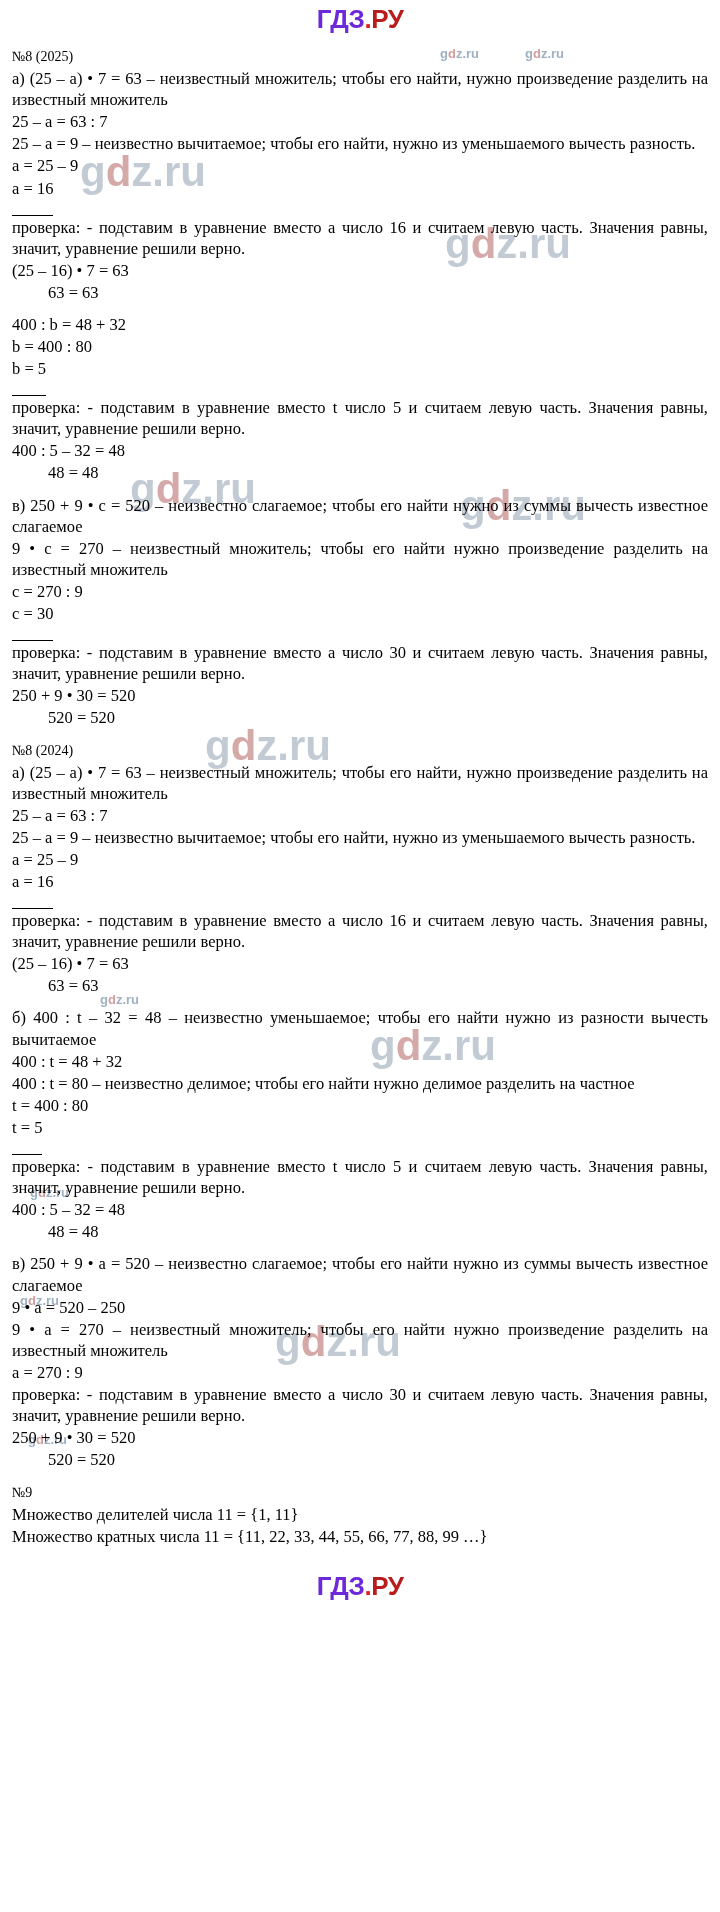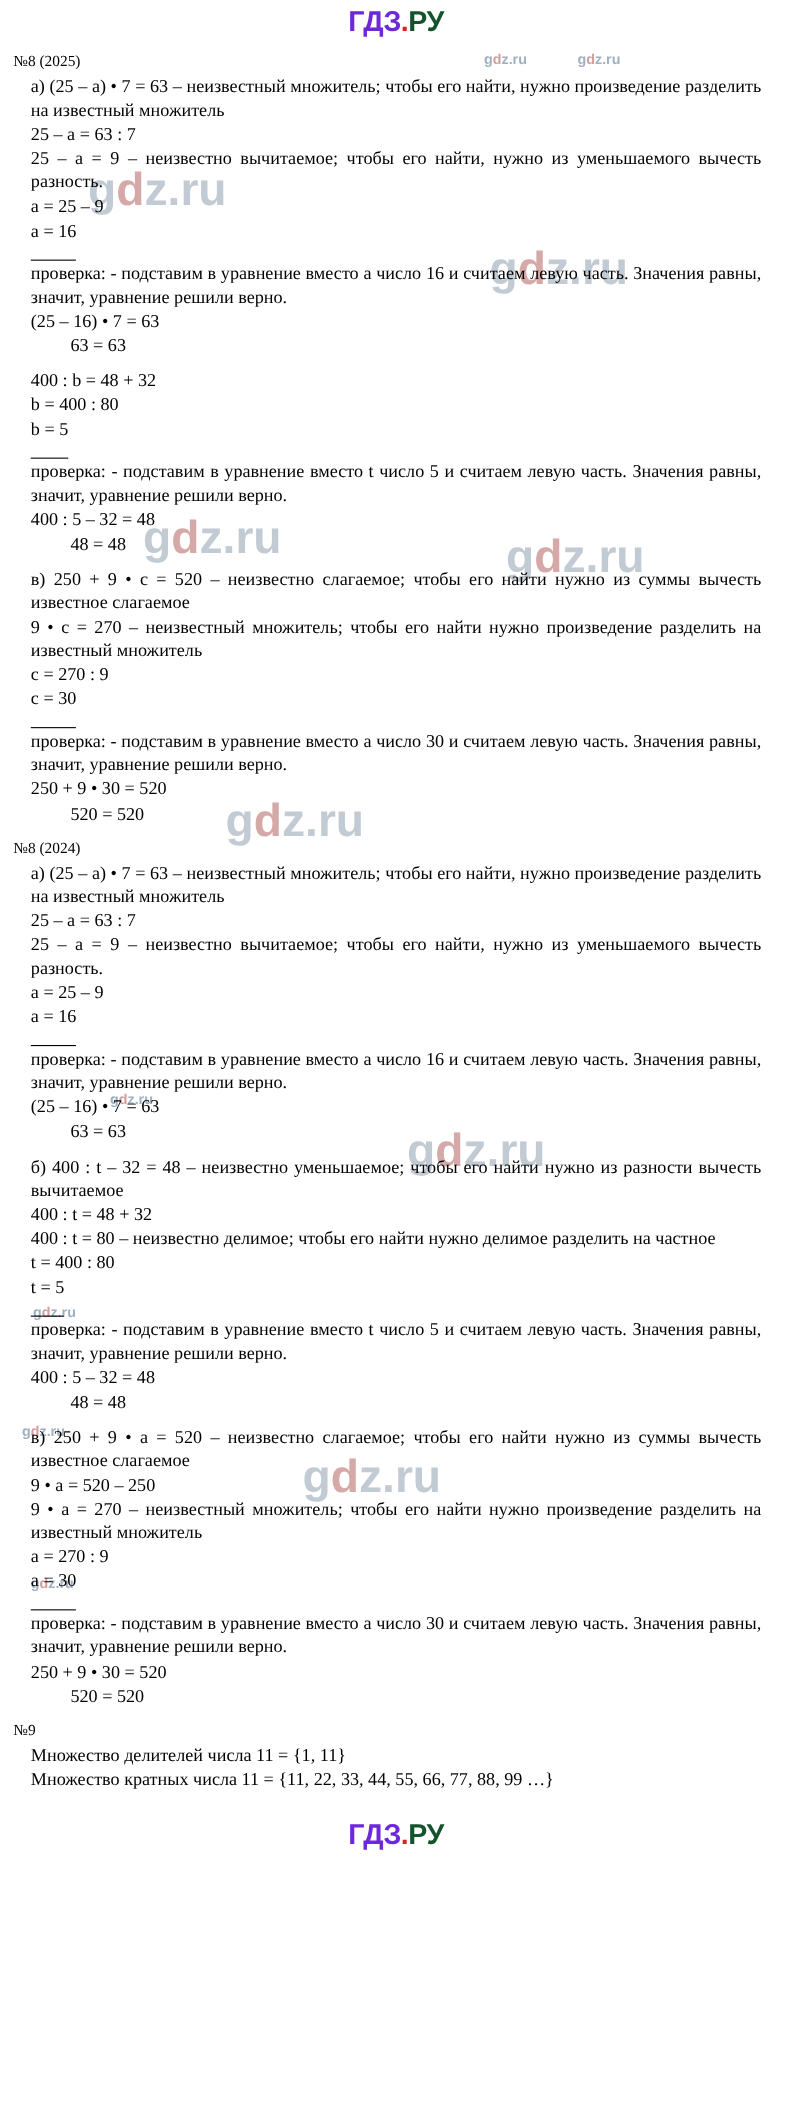--- a/index.html
+++ b/index.html
@@ -28,38 +28,38 @@
     padding-bottom: 10px;
   }
   .logo-text {
     font-family: "Liberation Sans", sans-serif;
     font-weight: bold;
     font-size: 26px;
     letter-spacing: -0.5px;
   }
   .logo-g { color: #6d28d9; }
   .logo-dot { color: #e02020; }
-  .logo-ru { color: #14532d; }
+  .logo-ru { color: #b91c1c; }
 
   .content {
     position: relative;
     z-index: 2;
   }
 
   .task-title {
     font-weight: normal;
     font-size: 14px;
     margin: 4px 0 3px 0;
     font-family: "Liberation Serif", serif;
   }
 
   .line {
     font-size: 16.5px;
     line-height: 1.28;
-    margin: 1px 16px;
+    margin: 1px 0;
     text-align: justify;
   }
   .line.nojust { text-align: left; }
 
   .indent-1 { padding-left: 36px; }
 
   .answer {
     display: inline-block;
     border-bottom: 1.5px solid #000;
     padding-bottom: 16px;
@@ -167,21 +167,20 @@
         <div class="line">проверка: - подставим в уравнение вместо t число 5 и считаем левую часть. Значения равны, значит, уравнение решили верно.</div>
         <div class="line">400 : 5 – 32 = 48</div>
         <div class="line indent-1 nojust">48 = 48</div>
       </div>
       <div class="gap-block"></div>
       <div>
         <div class="line">в) 250 + 9 • а = 520 – неизвестно слагаемое; чтобы его найти нужно из суммы вычесть известное слагаемое</div>
         <div class="line">9 • а = 520 – 250</div>
         <div class="line">9 • а = 270 – неизвестный множитель; чтобы его найти нужно произведение разделить на известный множитель</div>
         <div class="line">а = 270 : 9</div>
-        <div class="line"><span class="answer">а = 30</span></div>
         <div class="line">проверка: - подставим в уравнение вместо а число 30 и считаем левую часть. Значения равны, значит, уравнение решили верно.</div>
         <div class="line">250 + 9 • 30 = 520</div>
         <div class="line indent-1 nojust">520 = 520</div>
       </div>
       <div class="gap-block"></div>
       <div class="task-title">№9</div>
       <div>
         <div class="line">Множество делителей числа 11 = {1, 11}</div>
         <div class="line">Множество кратных числа 11 = {11, 22, 33, 44, 55, 66, 77, 88, 99 …}</div>
       </div>

